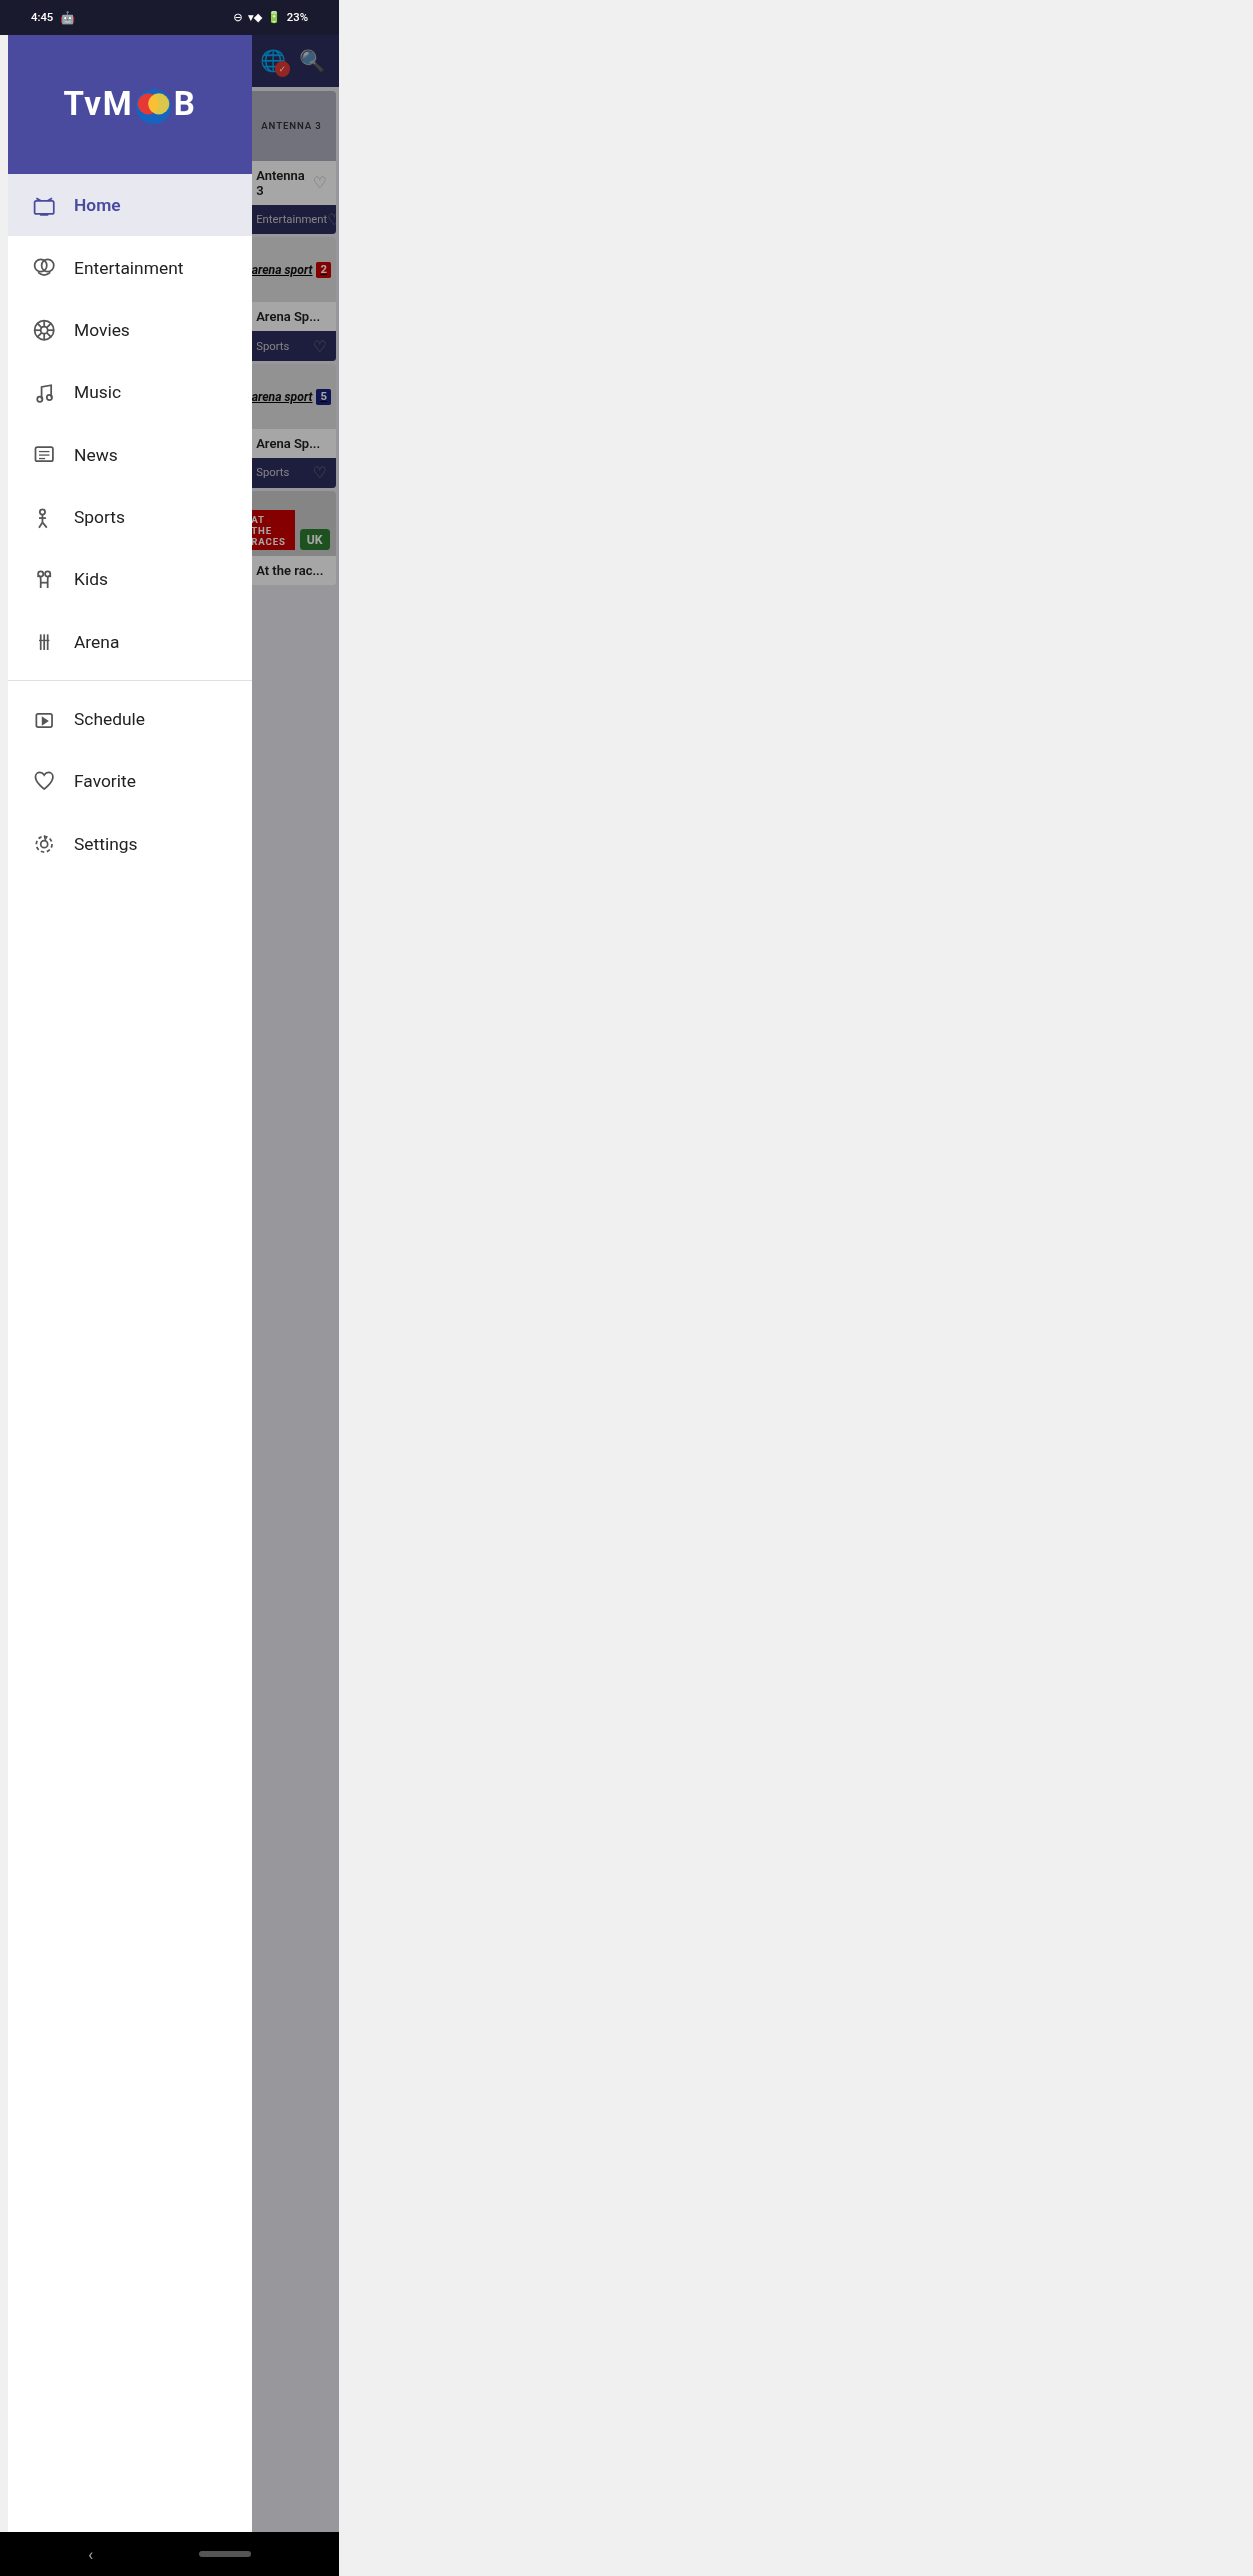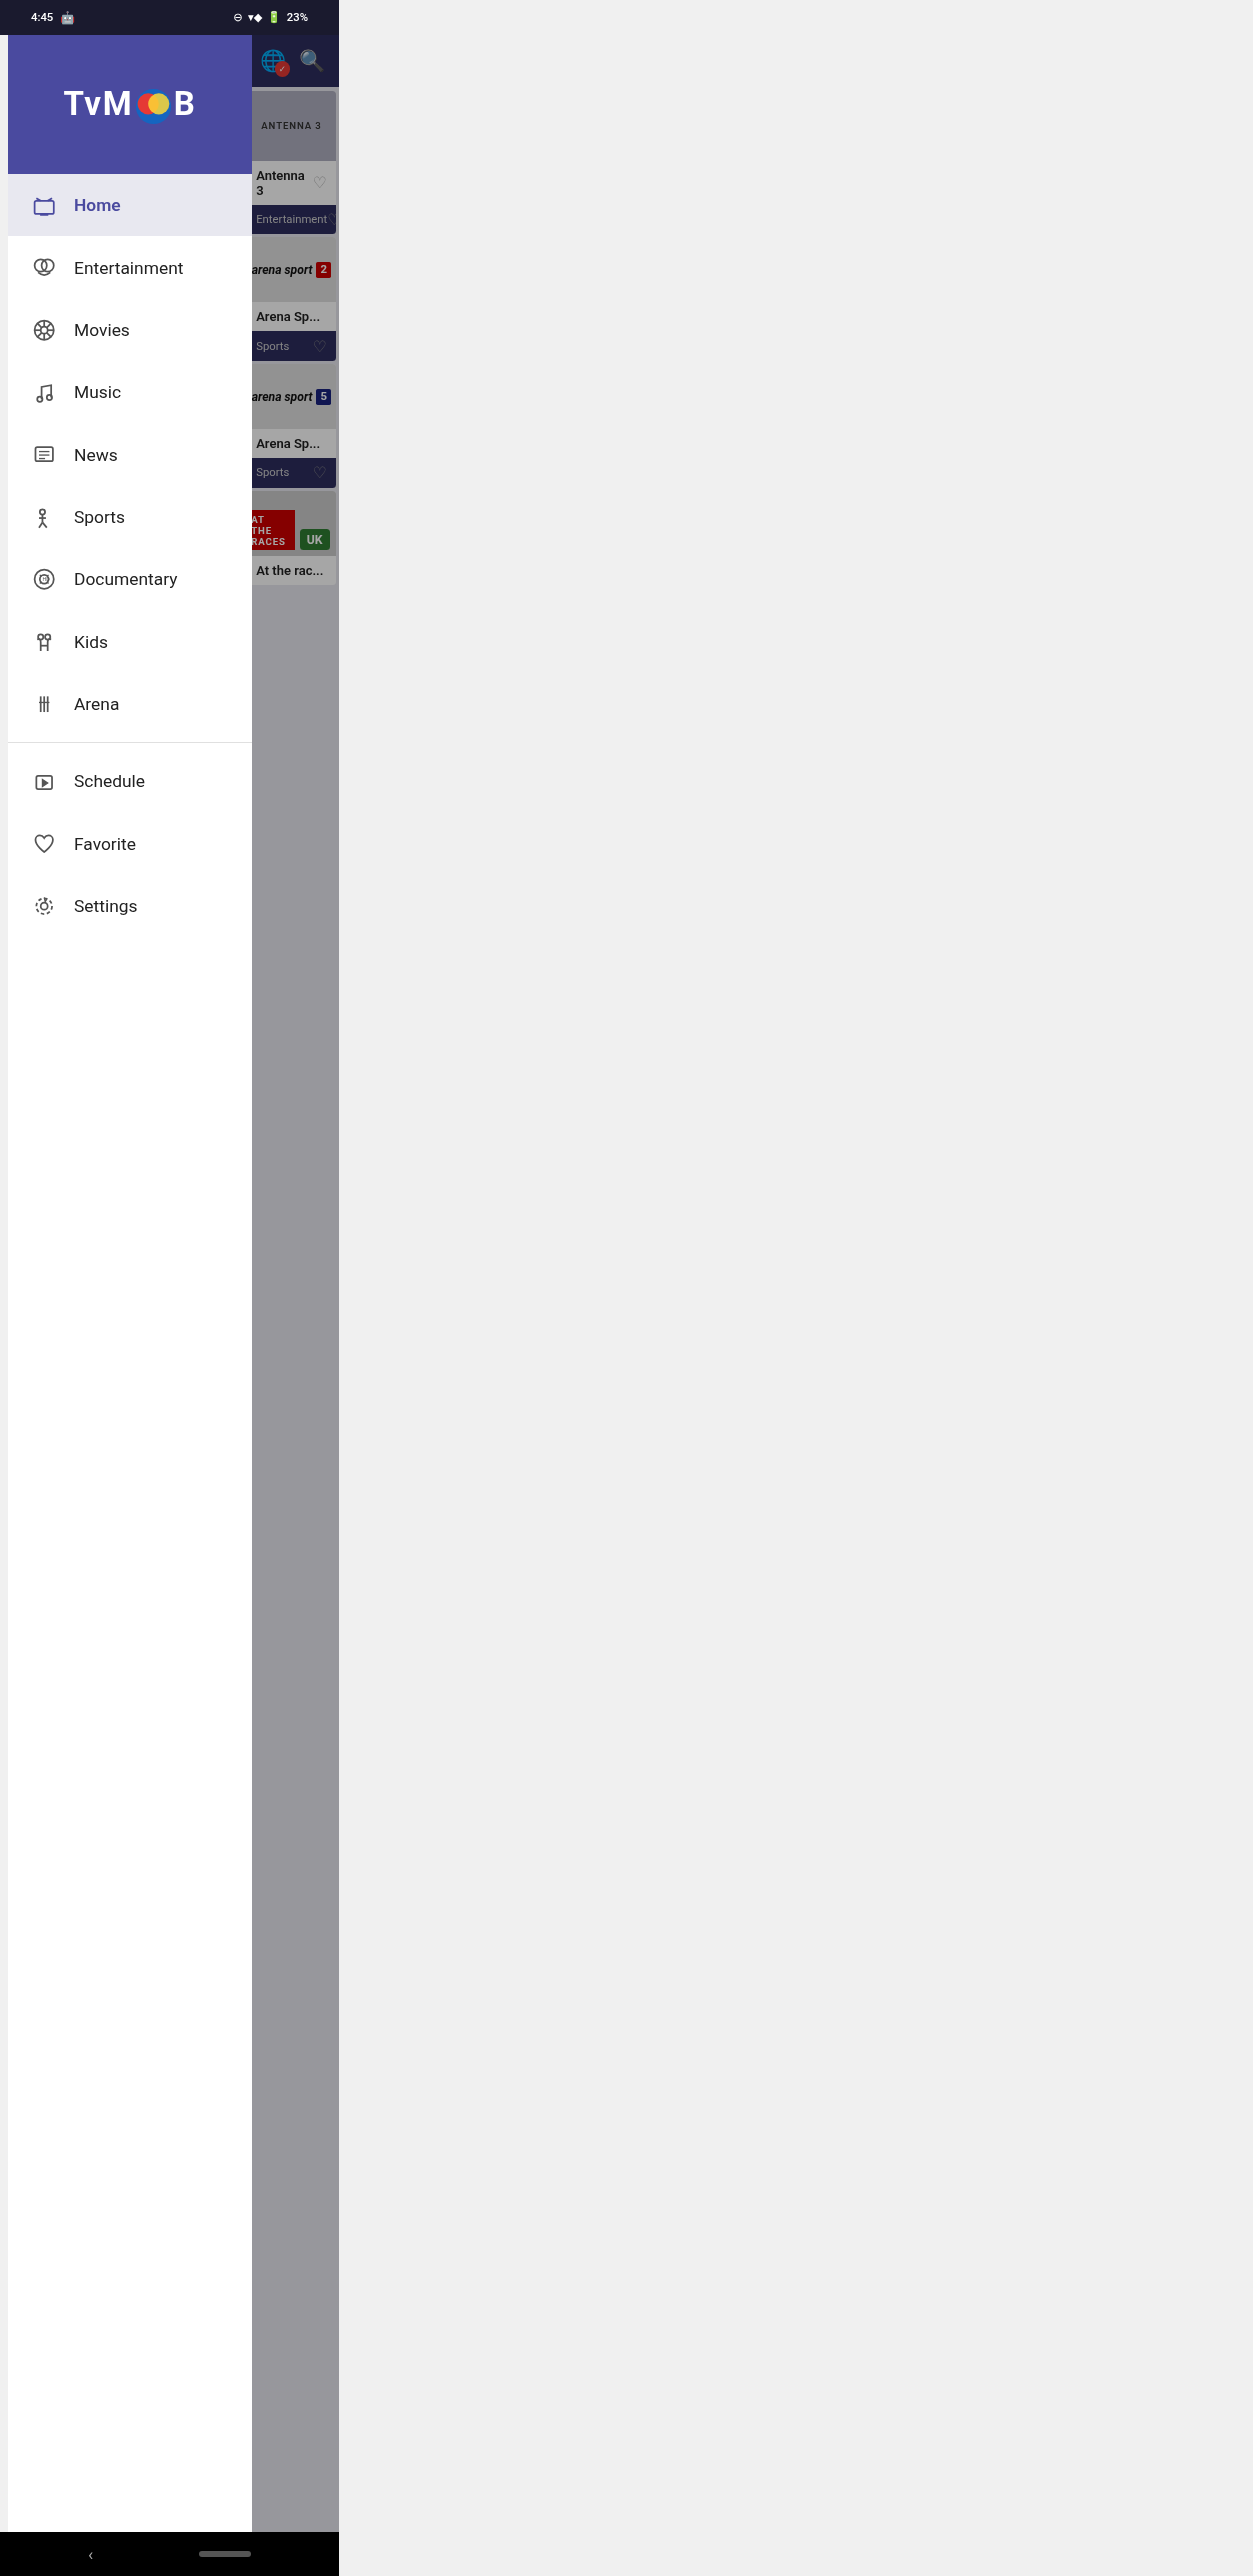--- a/index.html
+++ b/index.html
@@ -240,20 +240,21 @@
       color: #ccc;
     }
 
     
     .arena-sport-logo {
       background: #e0e0e0;
       height: 65px;
       display: flex;
       align-items: center;
       justify-content: center;
+      text-decoration: underline;
     }
 
     .arena-logo-inner {
       display: flex;
       align-items: center;
       gap: 3.5px;
     }
 
     .arena-text {
       font-size: 12.2px;
@@ -444,34 +445,20 @@
             <circle cx="12" cy="8" r="3" stroke="#555" stroke-width="2" fill="none"></circle>
             <line x1="12" y1="11" x2="12" y2="20" stroke="#555" stroke-width="2"></line>
             <line x1="8" y1="15" x2="16" y2="15" stroke="#555" stroke-width="2"></line>
             <line x1="12" y1="20" x2="8" y2="26" stroke="#555" stroke-width="2"></line>
             <line x1="12" y1="20" x2="17" y2="26" stroke="#555" stroke-width="2"></line>
           </svg>
         </span>
         <span class="nav-label">Sports</span>
       </li>
 
-      <li class="nav-item">
-        <span class="nav-icon">
-          <svg width="24.4" height="24.4" viewBox="0 0 28 28" fill="none" style="font-size:22px">
-            <circle cx="14" cy="14" r="11" stroke="#555" stroke-width="2" fill="none"></circle>
-            <circle cx="14" cy="14" r="5" stroke="#555" stroke-width="2" fill="none"></circle>
-            <line x1="9" y1="9" x2="11" y2="11" stroke="#555" stroke-width="1.5"></line>
-            <line x1="19" y1="9" x2="17" y2="11" stroke="#555" stroke-width="1.5"></line>
-            <line x1="9" y1="19" x2="11" y2="17" stroke="#555" stroke-width="1.5"></line>
-            <line x1="19" y1="19" x2="17" y2="17" stroke="#555" stroke-width="1.5"></line>
-            <text x="12" y="16" font-size="6" fill="#555">HD</text>
-          </svg>
-        </span>
-        <span class="nav-label">Documentary</span>
-      </li>
 
       <li class="nav-item">
         <span class="nav-icon">
           <svg width="24.4" height="24.4" viewBox="0 0 28 28" fill="none">
             <circle cx="10" cy="8" r="3" stroke="#555" stroke-width="2" fill="none"></circle>
             <circle cx="18" cy="8" r="3" stroke="#555" stroke-width="2" fill="none"></circle>
             <path d="M6 11 Q10 9 10 14 L10 24" stroke="#555" stroke-width="2" fill="none"></path>
             <path d="M22 11 Q18 9 18 14 L18 24" stroke="#555" stroke-width="2" fill="none"></path>
             <line x1="10" y1="18" x2="18" y2="18" stroke="#555" stroke-width="2"></line>
           </svg>

